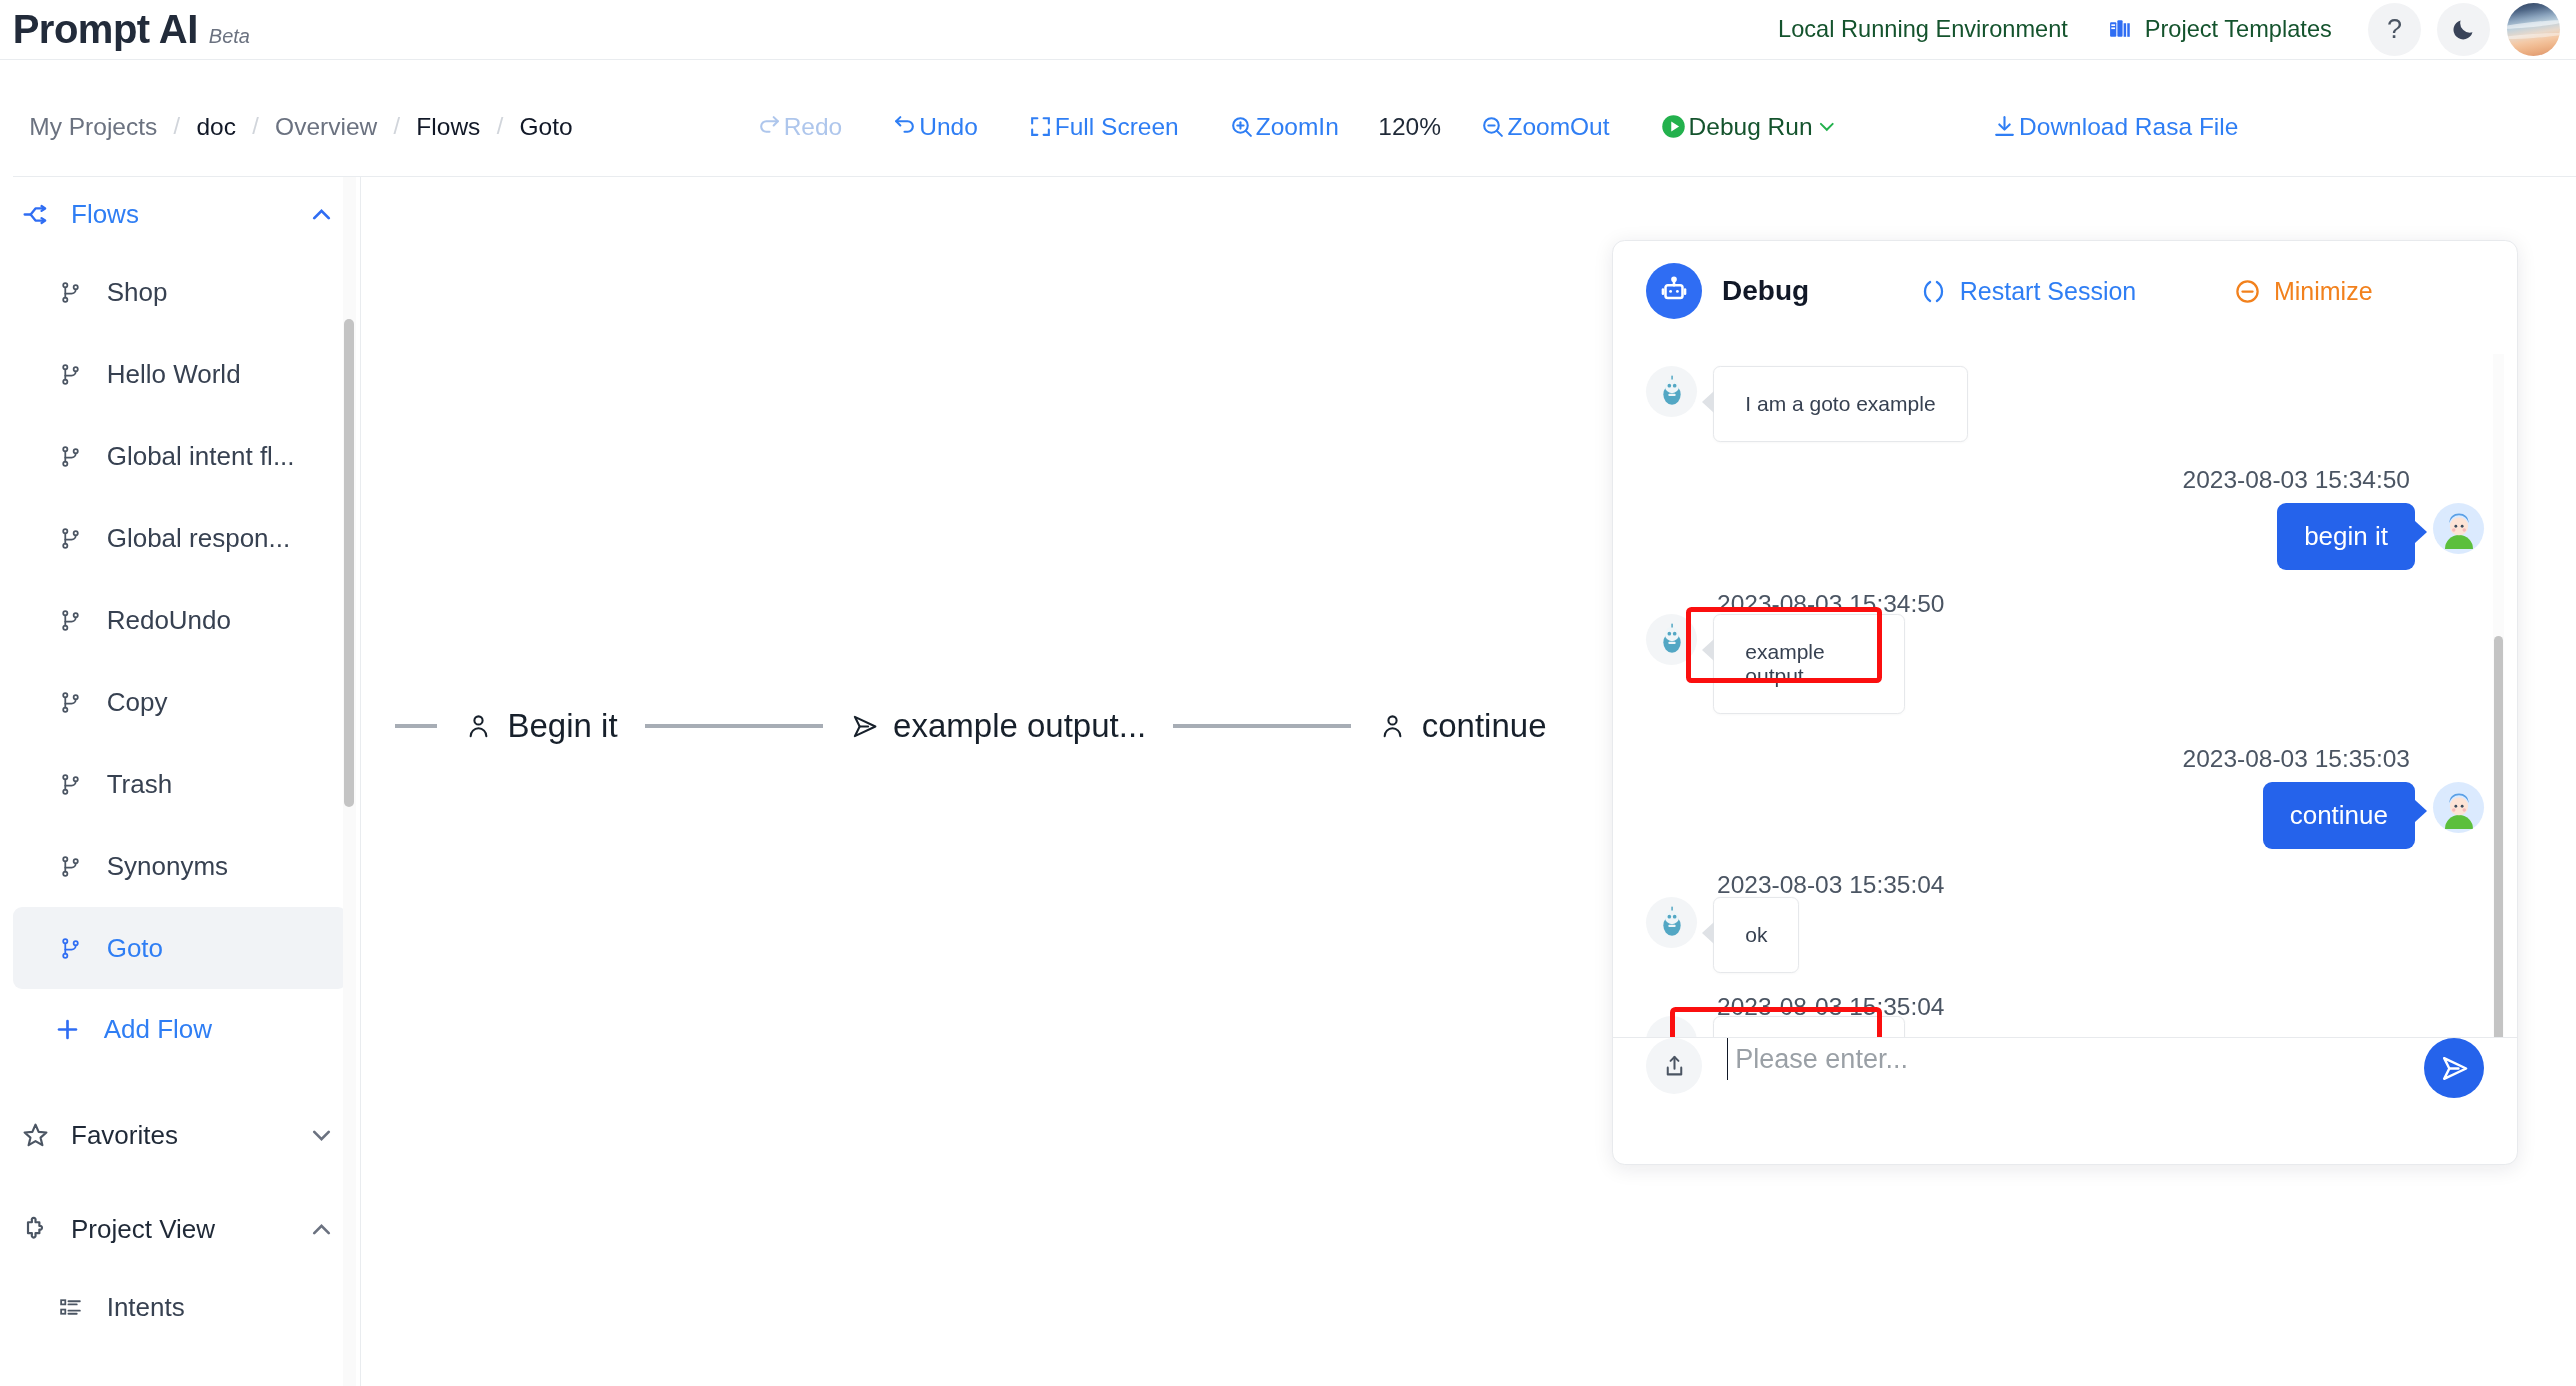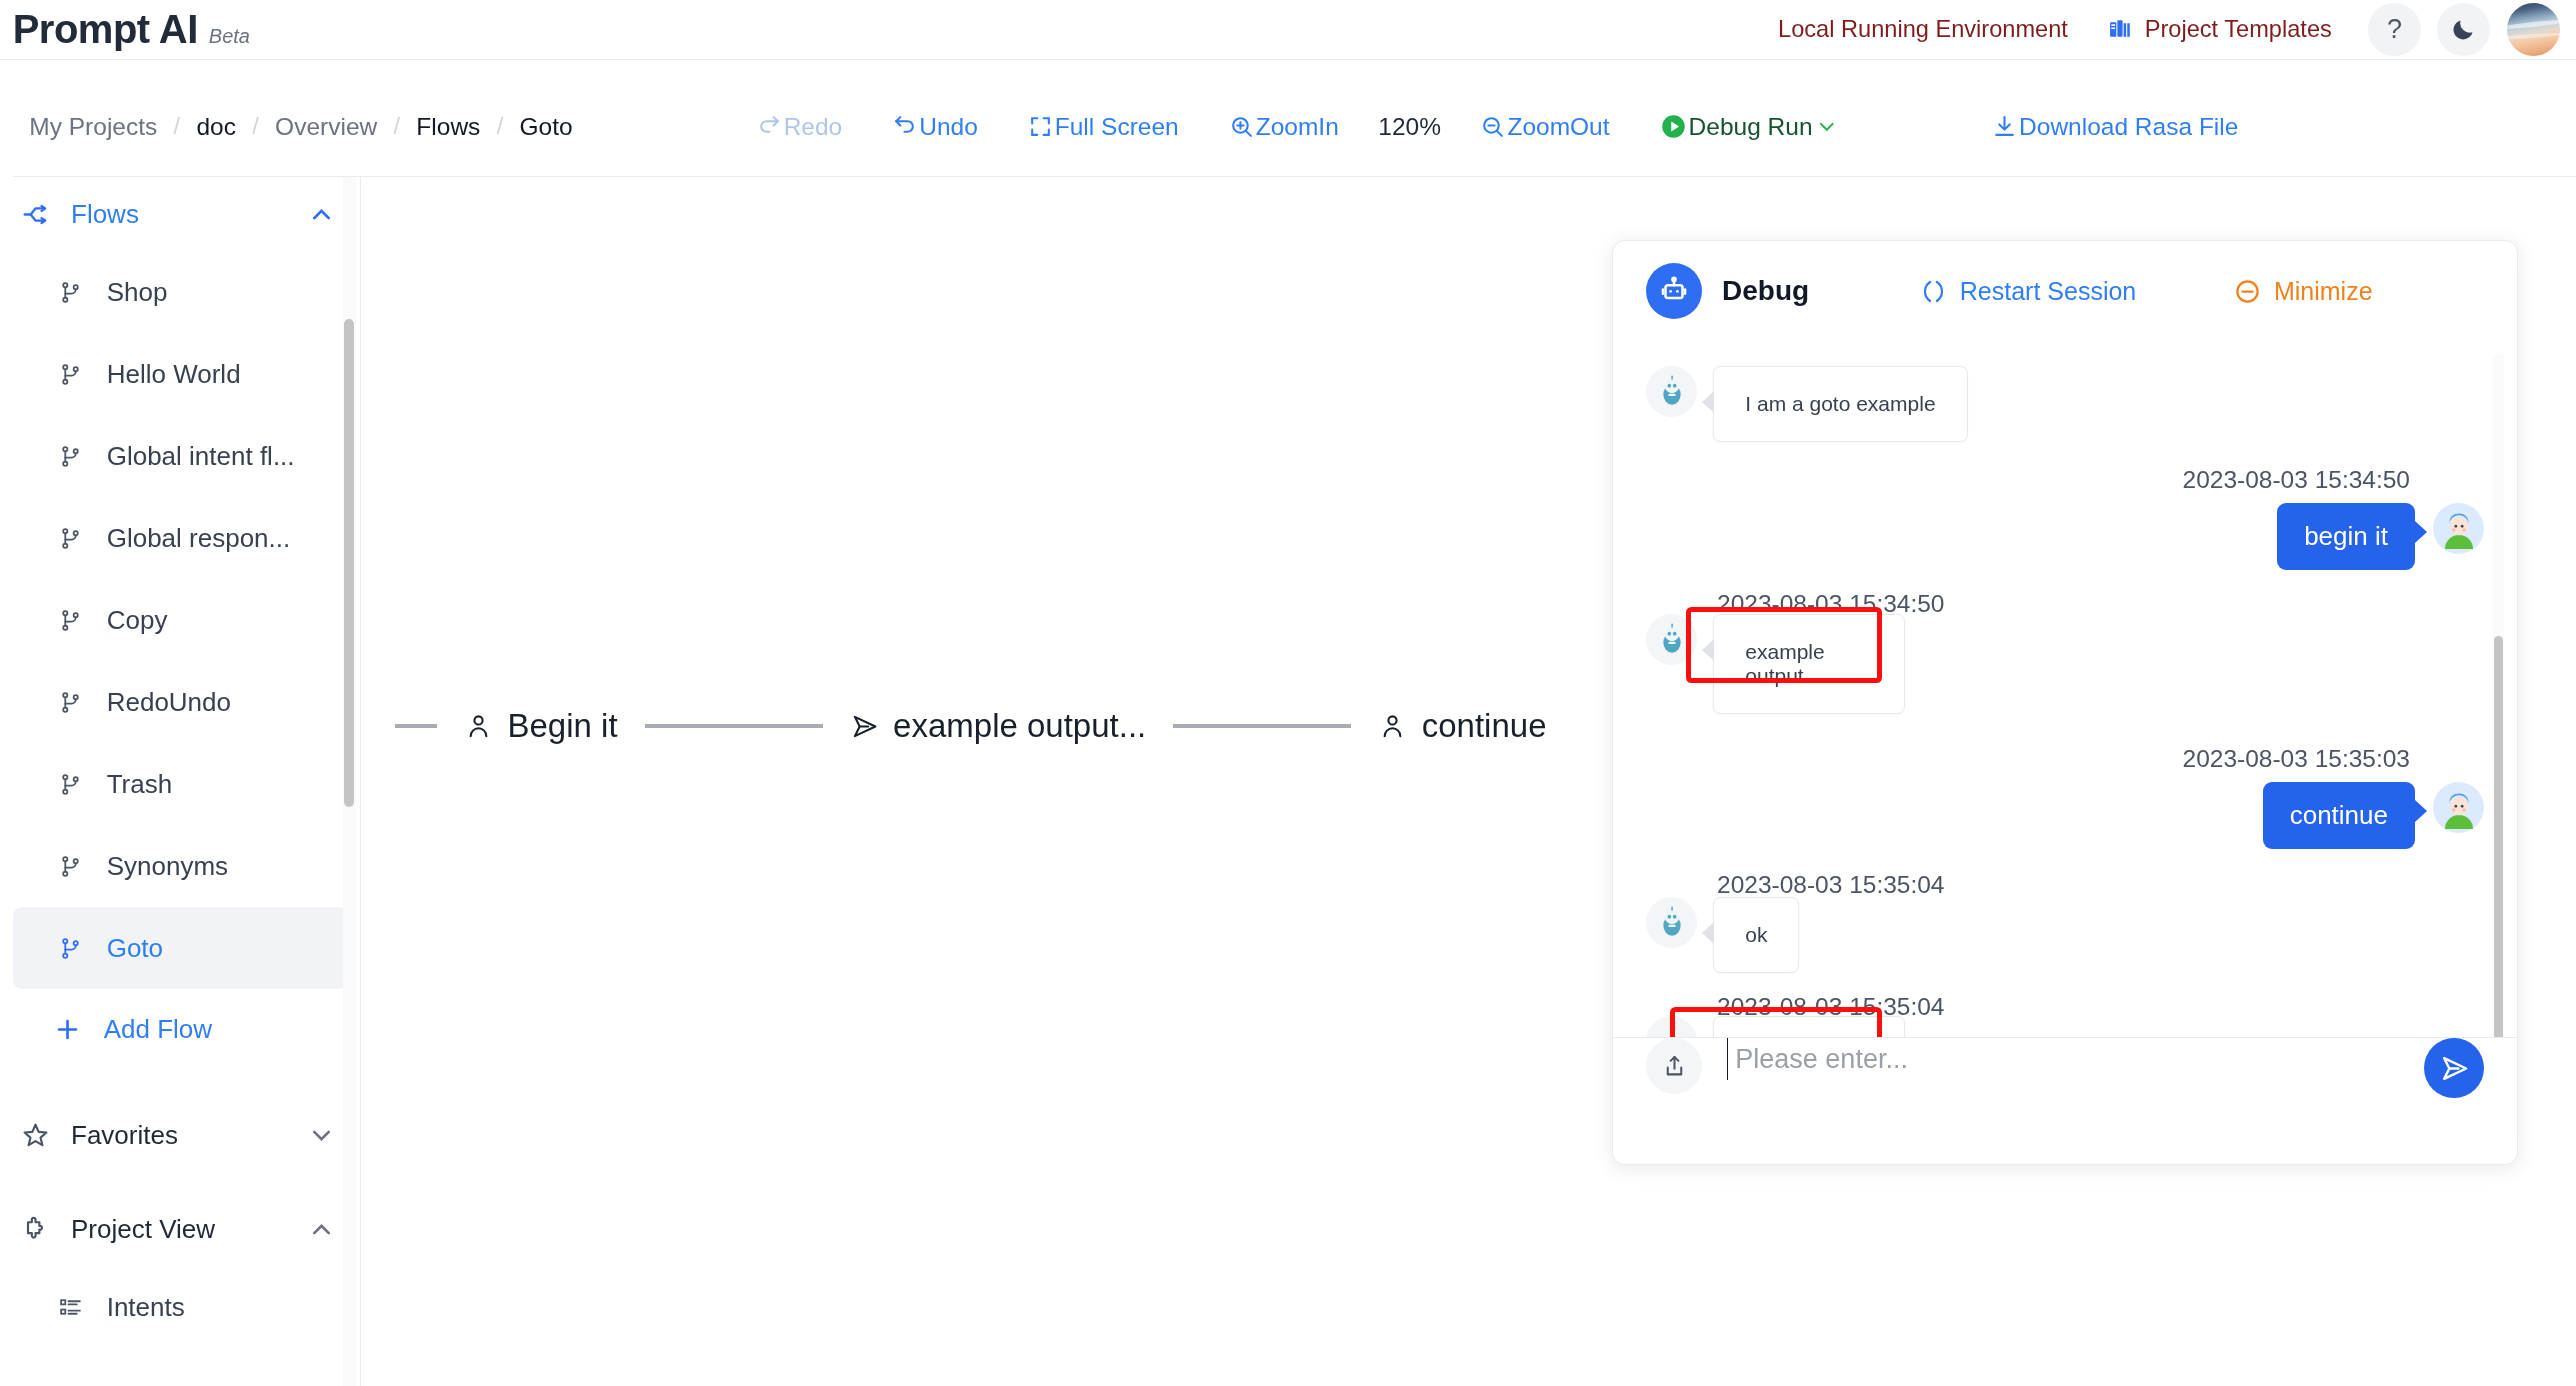--- a/index.html
+++ b/index.html
@@ -16,21 +16,21 @@
   .topbar {
     position: absolute; top: 0; left: 0; width: 2576px; height: 60px;
     background: #fff; border-bottom: 0.9px solid #e9ecef;
     display: flex; align-items: center;
   }
   .brand { display: flex; align-items: baseline; margin-left: 12.7px; }
   .brand-name { font-size: 40px; font-weight: 700; color: #222b3a; letter-spacing: -0.5px; }
   .brand-beta { font-size: 20px; font-style: italic; color: #6b7280; margin-left: 11px; font-weight: 400; }
   .top-right { margin-left: auto; display: flex; align-items: center; gap: 0px; padding-right: 16.3px; }
   .top-link {
-    color: #7f1d1d; font-size: 23.6px; display: flex; align-items: center; gap: 11.8px;
+    color: #14532d; font-size: 23.6px; display: flex; align-items: center; gap: 11.8px;
     cursor: pointer; padding: 0 20px; white-space: nowrap; text-align: center;
   }
   .circ-btn {
     width: 53px; height: 53px; border-radius: 50%; background: #f2f3f5;
     display: flex; align-items: center; justify-content: center;
     margin-left: 16.3px; cursor: pointer; flex: 0 0 auto;
   }
   .circ-btn .qm { font-size: 27px; color: #4b5563; line-height: 1; }
   .avatar-img {
     width: 53px; height: 53px; border-radius: 50%; margin-left: 16.3px; flex: 0 0 auto;
@@ -418,34 +418,34 @@
     <div class="flow-item">
       <span class="fi-ico">
         <svg width="25" height="25" viewBox="0 0 24 24" fill="none" stroke="#4b5563" stroke-width="1.7">
           <circle cx="7" cy="5" r="2"></circle>
             <circle cx="7" cy="19" r="2"></circle>
             <circle cx="17" cy="7" r="2"></circle>
           <path d="M7 7v10" stroke-linecap="round"></path>
             <path d="M7 13h6a4 4 0 0 0 4-4" stroke-linecap="round"></path>
         </svg>
       </span>
+      <span class="fi-label">RedoUndo</span>
+    </div>
+
+    <div class="flow-item">
+      <span class="fi-ico">
+        <svg width="25" height="25" viewBox="0 0 24 24" fill="none" stroke="#4b5563" stroke-width="1.7">
+          <circle cx="7" cy="5" r="2"></circle>
+            <circle cx="7" cy="19" r="2"></circle>
+            <circle cx="17" cy="7" r="2"></circle>
+          <path d="M7 7v10" stroke-linecap="round"></path>
+            <path d="M7 13h6a4 4 0 0 0 4-4" stroke-linecap="round"></path>
+        </svg>
+      </span>
       <span class="fi-label">Copy</span>
-    </div>
-
-    <div class="flow-item">
-      <span class="fi-ico">
-        <svg width="25" height="25" viewBox="0 0 24 24" fill="none" stroke="#4b5563" stroke-width="1.7">
-          <circle cx="7" cy="5" r="2"></circle>
-            <circle cx="7" cy="19" r="2"></circle>
-            <circle cx="17" cy="7" r="2"></circle>
-          <path d="M7 7v10" stroke-linecap="round"></path>
-            <path d="M7 13h6a4 4 0 0 0 4-4" stroke-linecap="round"></path>
-        </svg>
-      </span>
-      <span class="fi-label">RedoUndo</span>
     </div>
 
     <div class="flow-item">
       <span class="fi-ico">
         <svg width="25" height="25" viewBox="0 0 24 24" fill="none" stroke="#4b5563" stroke-width="1.7">
           <circle cx="7" cy="5" r="2"></circle>
             <circle cx="7" cy="19" r="2"></circle>
             <circle cx="17" cy="7" r="2"></circle>
           <path d="M7 7v10" stroke-linecap="round"></path>
             <path d="M7 13h6a4 4 0 0 0 4-4" stroke-linecap="round"></path>

